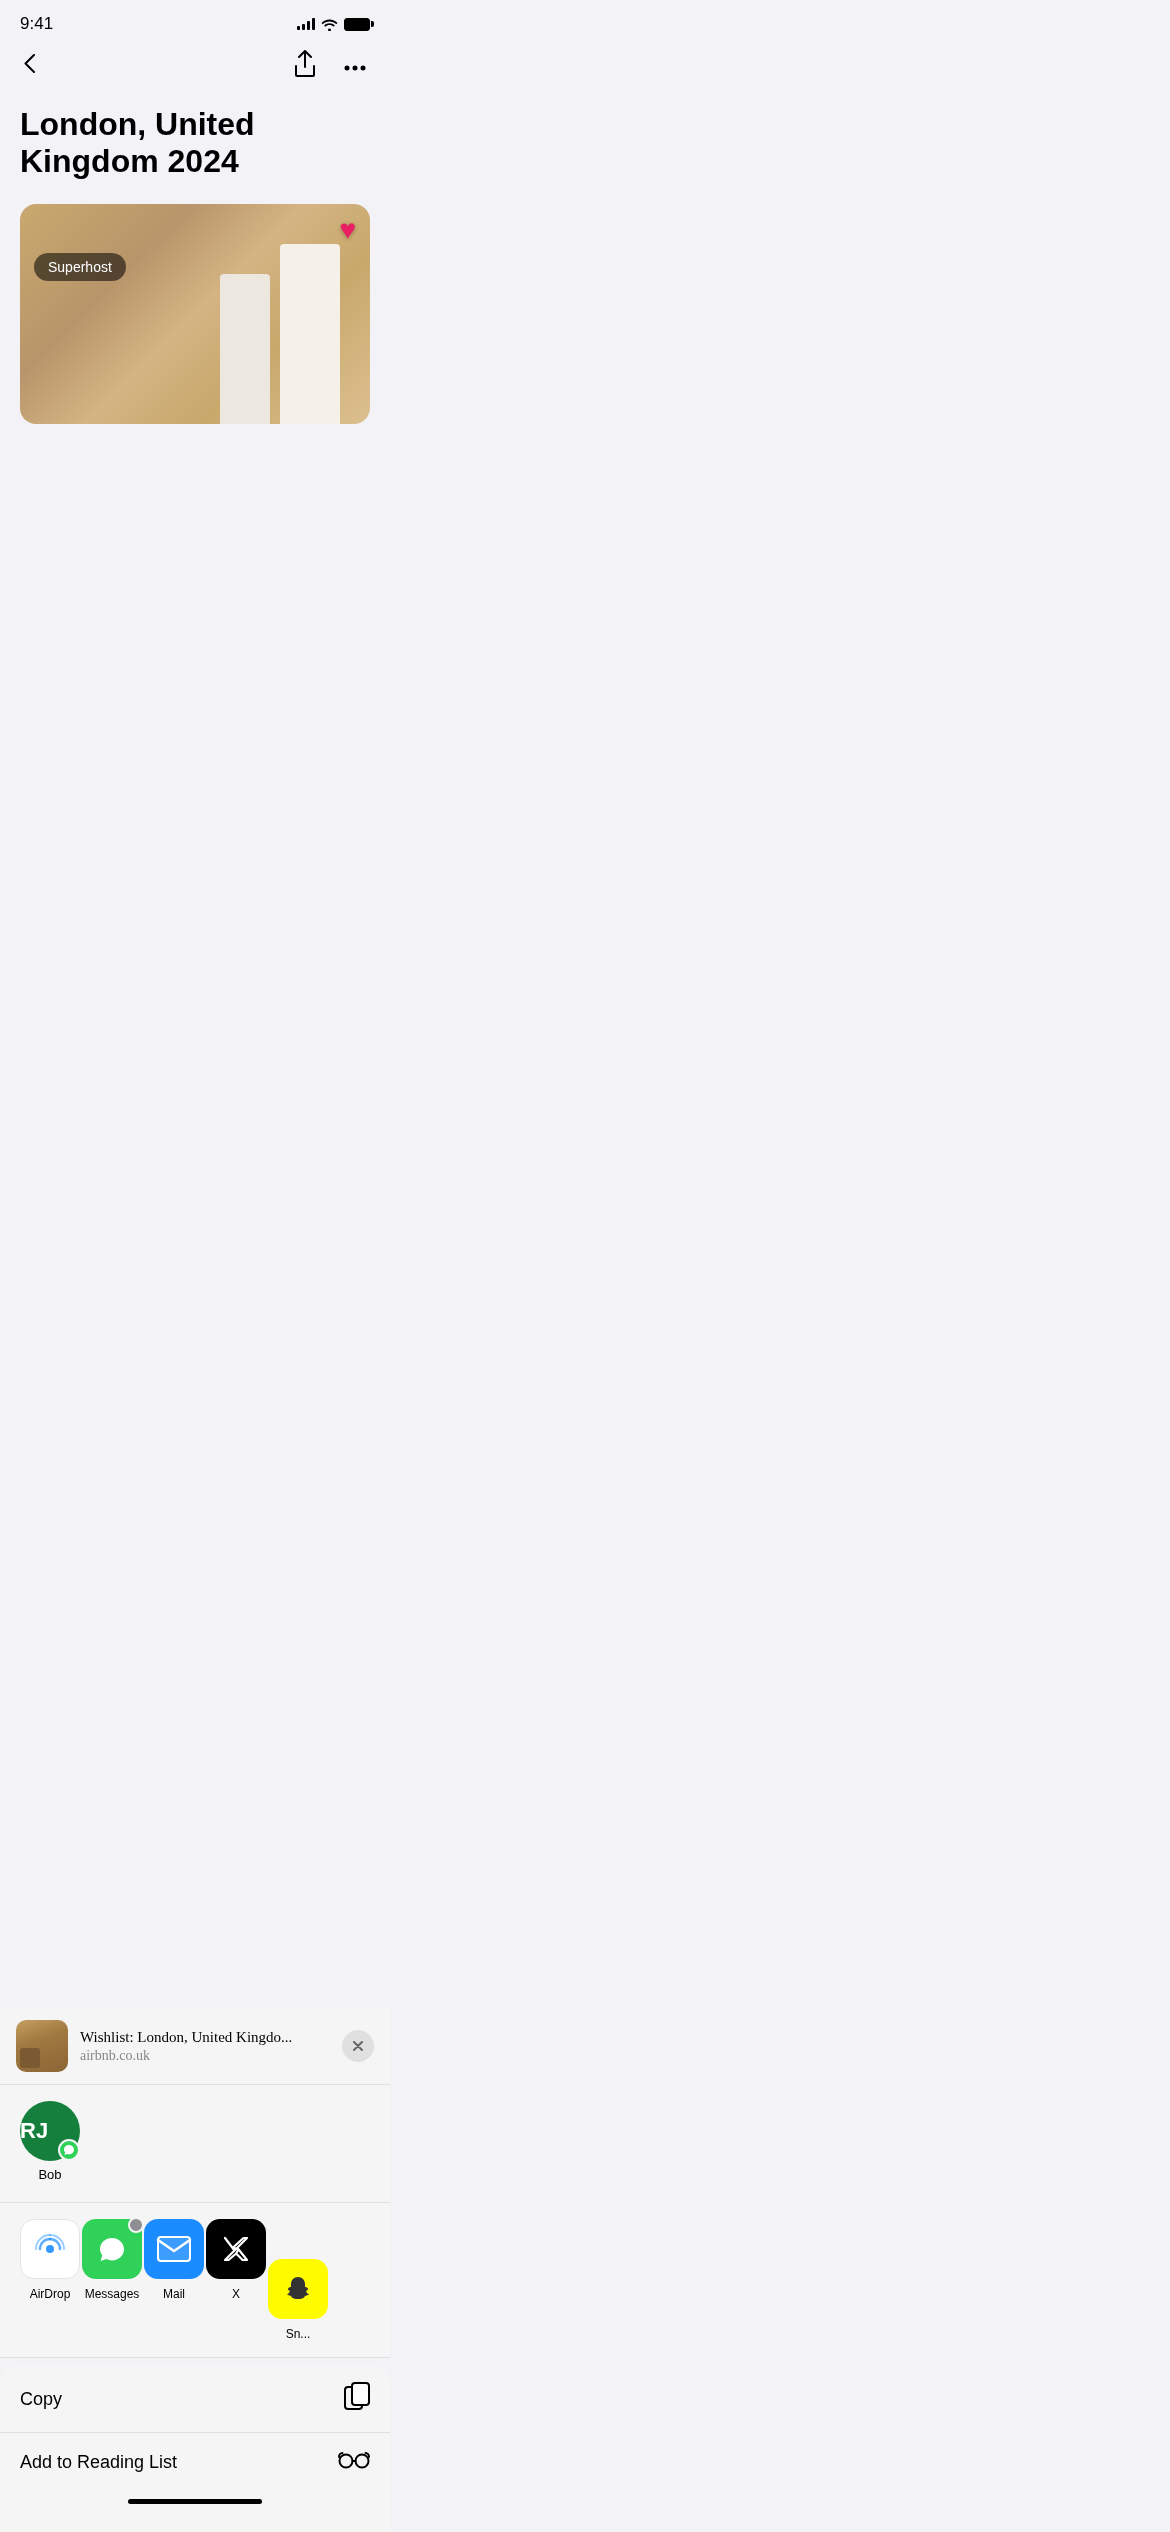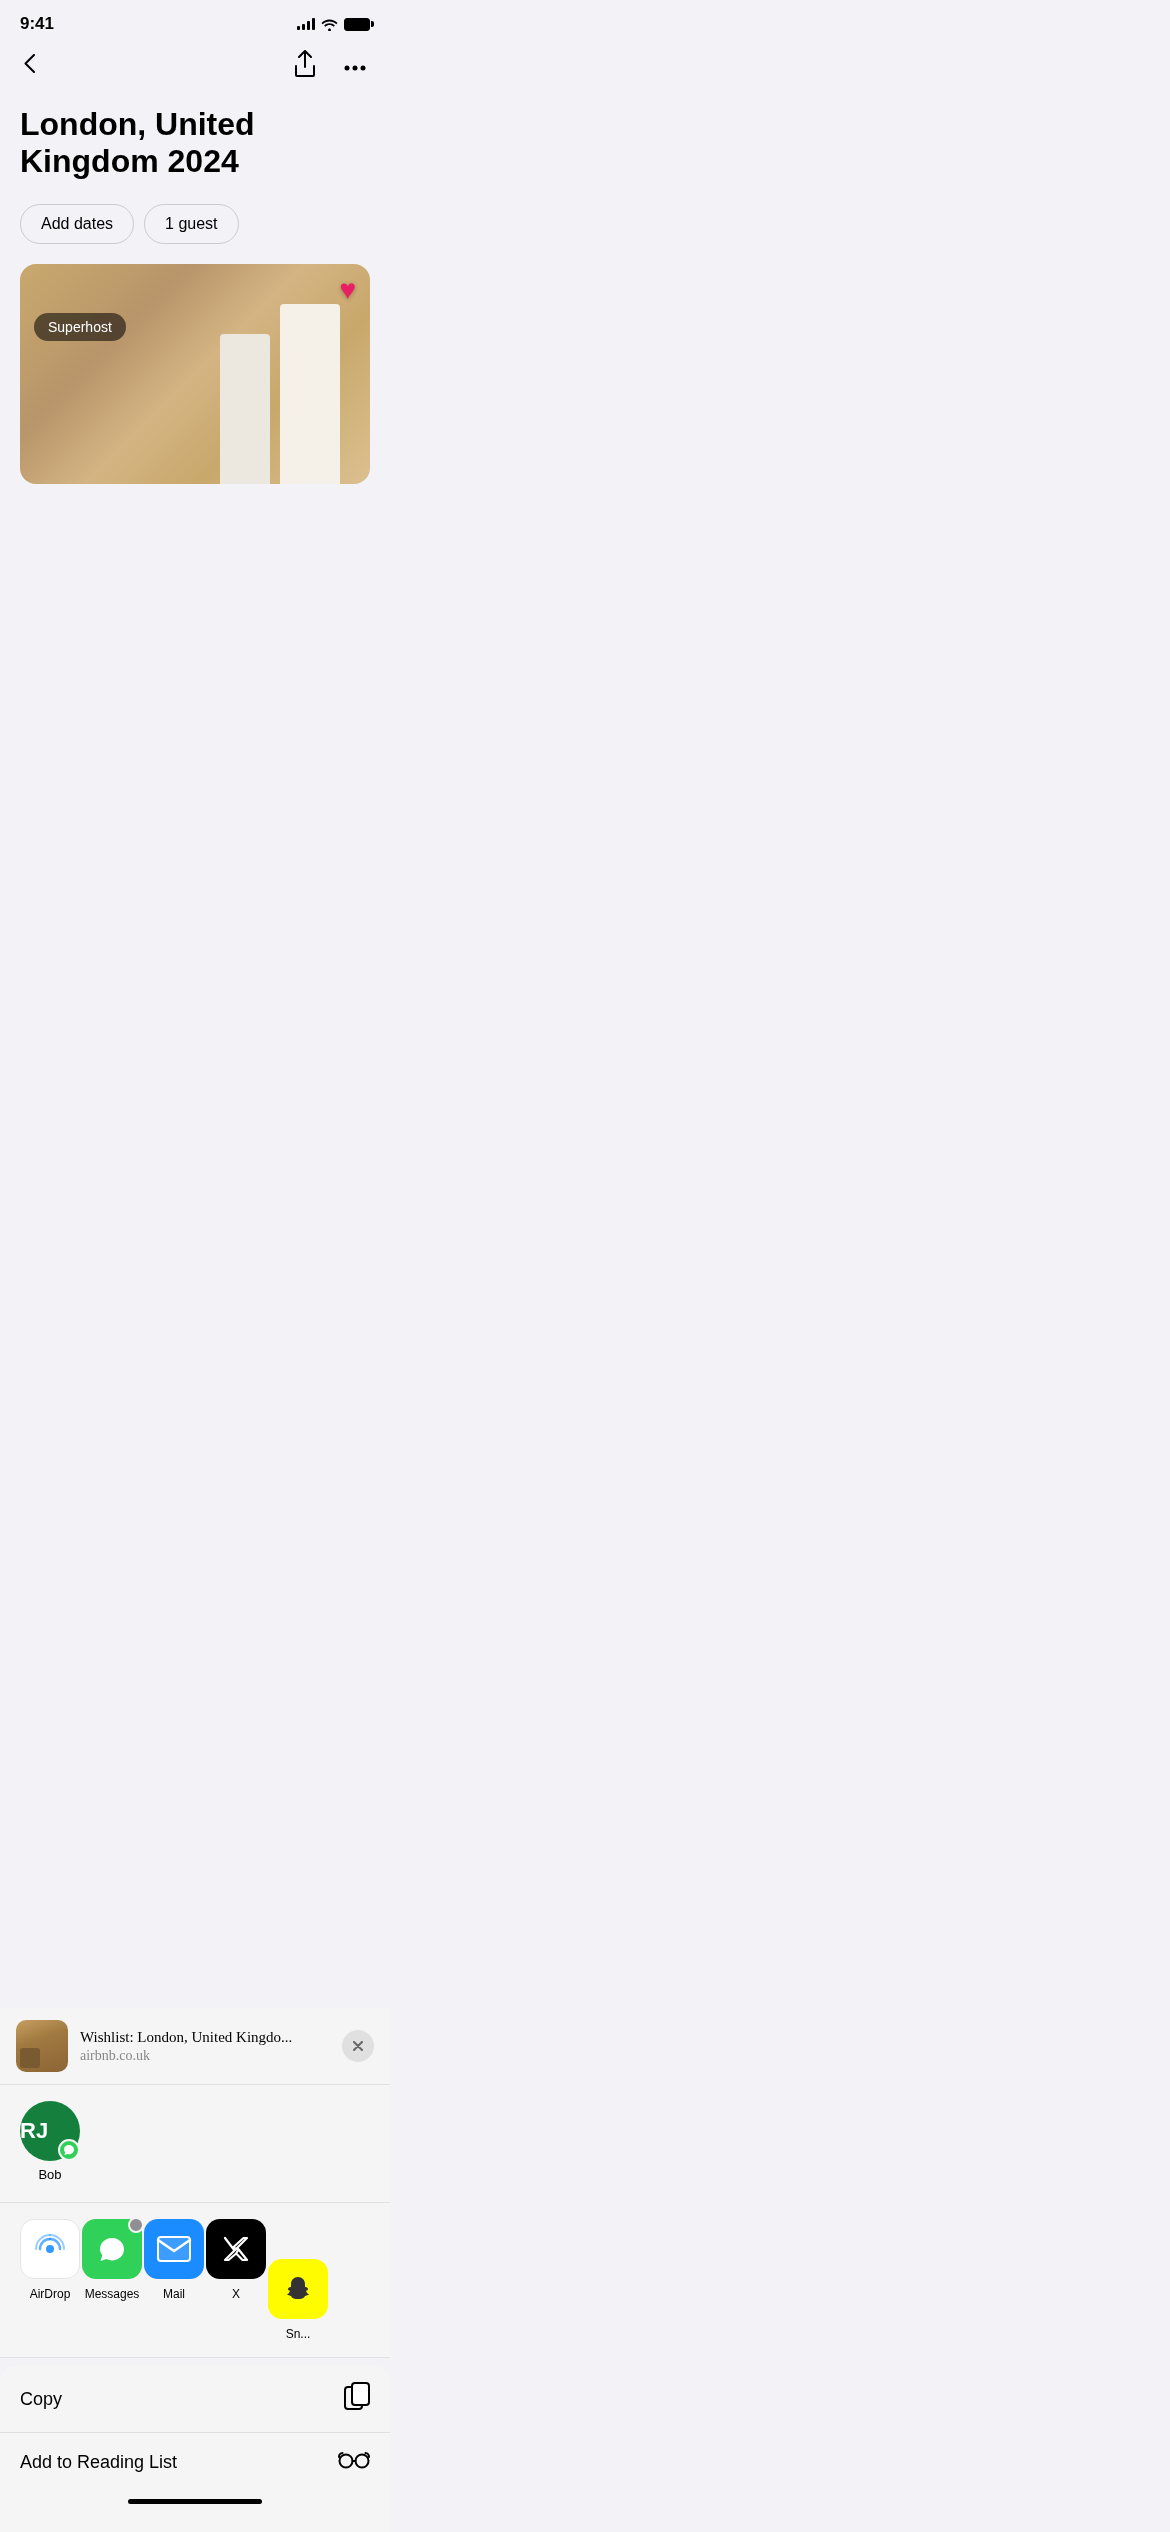--- a/index.html
+++ b/index.html
@@ -17,21 +17,21 @@
     
     .status-bar {
       display: flex;
       justify-content: space-between;
       align-items: center;
       padding: 14px 20px 4px;
       background: #f2f2f7;
     }
     .status-time {
       font-size: 17px;
-      font-weight: 700;
+      font-weight: 400;
       color: #000;
     }
     .status-icons {
       display: flex;
       align-items: center;
       gap: 6px;
     }
     .signal-bars {
       display: flex;
       align-items: flex-end;
@@ -441,24 +441,20 @@
         <circle cx="11" cy="3" r="2.5" fill="#000"></circle>
         <circle cx="19" cy="3" r="2.5" fill="#000"></circle>
       </svg>
     </span>
   </div>
 </div>
 
 <div class="page-content">
   <h1 class="listing-title">London, United Kingdom 2024</h1>
 
-  <div class="filter-buttons">
-    <button class="filter-btn">Add dates</button>
-    <button class="filter-btn">1 guest</button>
-  </div>
 
   <div class="listing-image">
     <div class="room-detail2"></div>
     <div class="room-detail"></div>
     <span class="superhost-badge">Superhost</span>
     <span class="heart-btn">♥</span>
   </div>
 </div>
 
 <div class="share-sheet-overlay">

